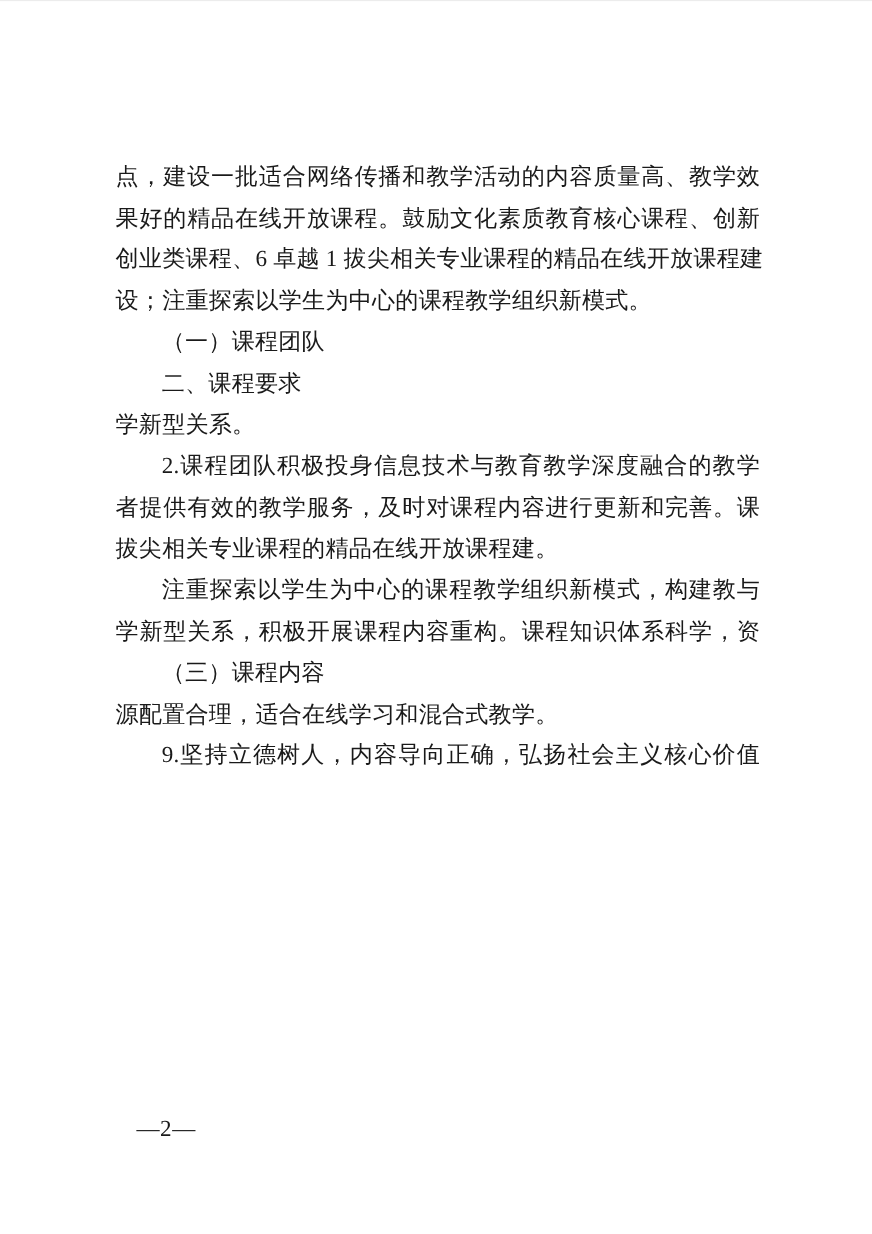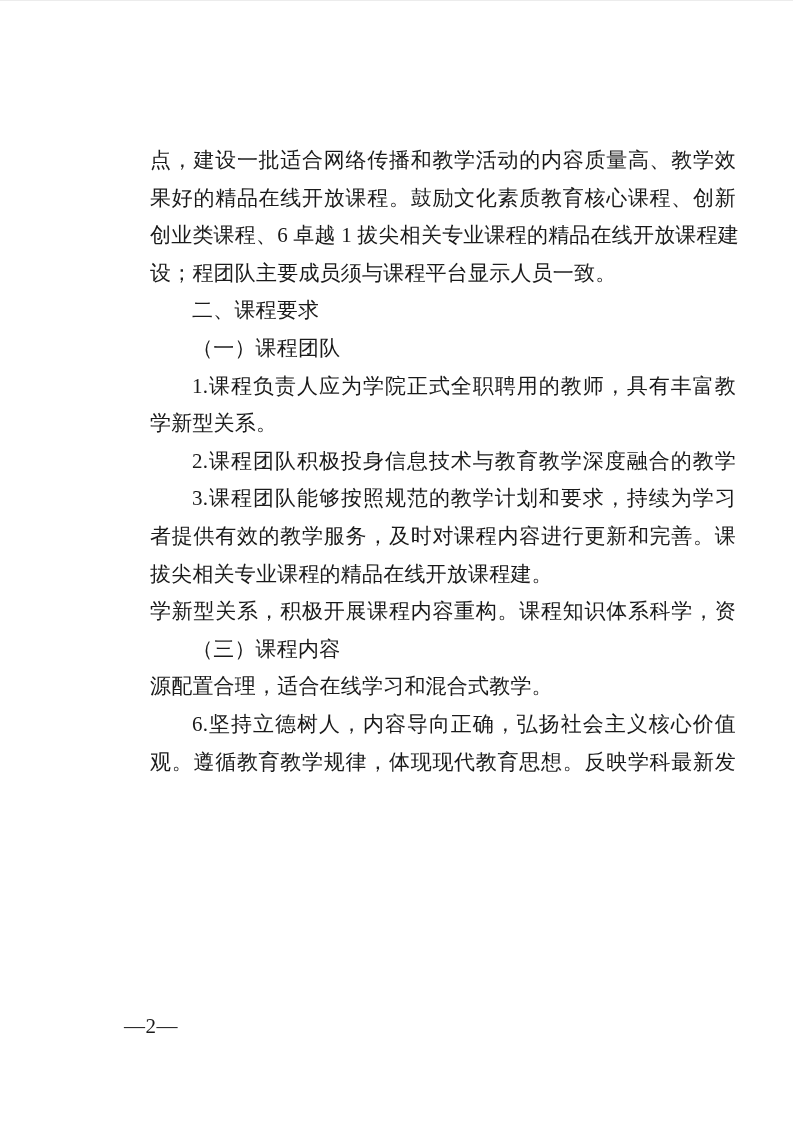--- a/index.html
+++ b/index.html
@@ -15,21 +15,20 @@
     border-top: 1px solid #ececec;
     box-sizing: border-box;
     overflow: hidden;
     font-family: "Liberation Serif", "DejaVu Serif", serif;
   }
   .content {
     position: absolute;
     left: 105px;
     top: 141px;
     width: 586px;
-    margin-left: 45px;
   }
   .line {
     font-size: 21px;
     line-height: 37.6px;
     height: 37.6px;
     color: #1a1a1a;
     white-space: nowrap;
     text-align: justify;
     text-align-last: justify;
     letter-spacing: 0.2px;
@@ -52,29 +51,27 @@
   }
 </style>
 </head>
 <body>
 
 <div class="page">
   <div class="content" id="document-body">
       <div class="line">点，建设一批适合网络传播和教学活动的内容质量高、教学效</div>
       <div class="line">果好的精品在线开放课程。鼓励文化素质教育核心课程、创新</div>
       <div class="line">创业类课程、6 卓越 1 拔尖相关专业课程的精品在线开放课程建</div>
-      <div class="line para-end">设；程团队主要成员须与课程平台显示人员一致。</div>
+      <div class="line para-end">设；注重探索以学生为中心的课程教学组织新模式。</div>
+      <div class="line indent para-end">（一）课程团队</div>
       <div class="line indent para-end">二、课程要求</div>
-      <div class="line indent para-end">（一）课程团队</div>
-      <div class="line indent">1.课程负责人应为学院正式全职聘用的教师，具有丰富教</div>
       <div class="line para-end">学新型关系。</div>
       <div class="line indent">2.课程团队积极投身信息技术与教育教学深度融合的教学</div>
-      <div class="line indent">3.课程团队能够按照规范的教学计划和要求，持续为学习</div>
       <div class="line">者提供有效的教学服务，及时对课程内容进行更新和完善。课</div>
       <div class="line para-end">拔尖相关专业课程的精品在线开放课程建。</div>
+      <div class="line indent">注重探索以学生为中心的课程教学组织新模式，构建教与</div>
       <div class="line">学新型关系，积极开展课程内容重构。课程知识体系科学，资</div>
       <div class="line indent para-end">（三）课程内容</div>
       <div class="line para-end">源配置合理，适合在线学习和混合式教学。</div>
-      <div class="line indent">6.坚持立德树人，内容导向正确，弘扬社会主义核心价值</div>
-      <div class="line">观。遵循教育教学规律，体现现代教育思想。反映学科最新发</div>
+      <div class="line indent">9.坚持立德树人，内容导向正确，弘扬社会主义核心价值</div>
     </div>
   <div class="footer">—2—</div>
 </div>
 
 </body></html>

